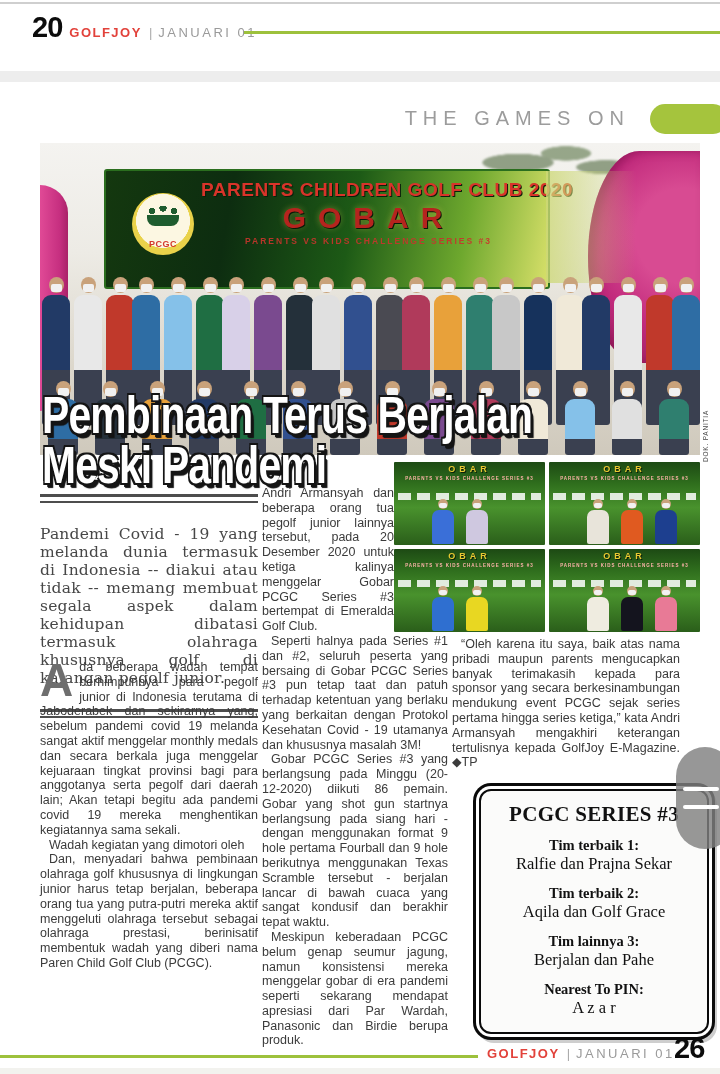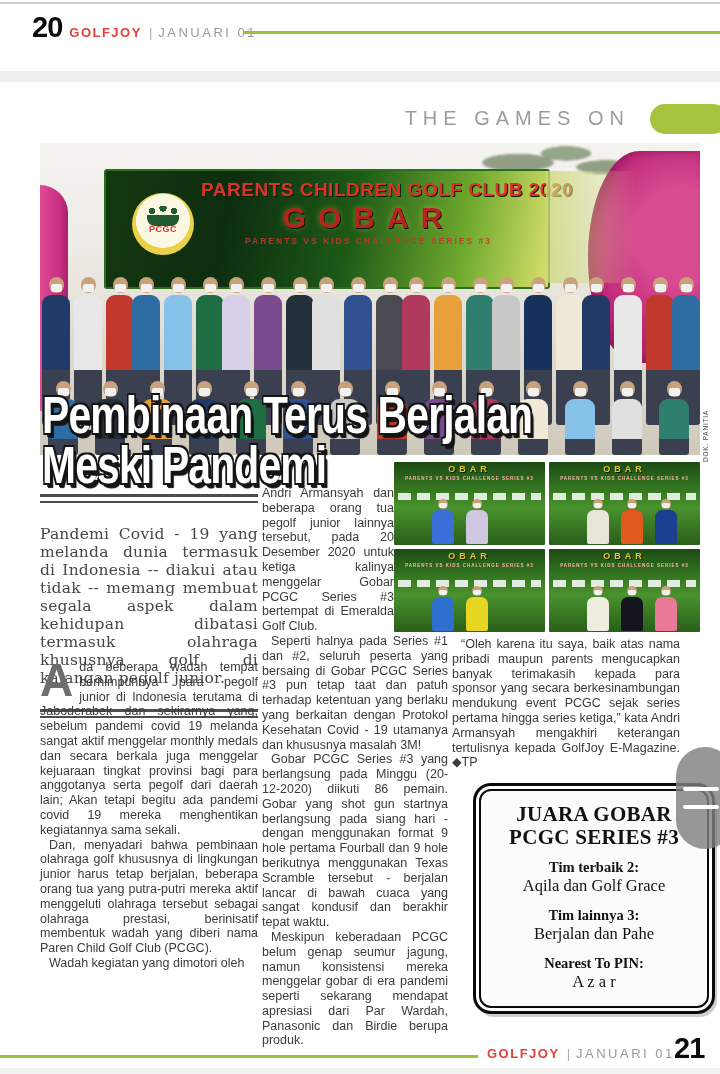--- a/index.html
+++ b/index.html
@@ -40,21 +40,21 @@
         background:linear-gradient(90deg,#cdd877cc,#e9e9dd00);}
   .badge{position:absolute;left:26px;top:22px;width:62px;height:62px;border-radius:50%;
         background:radial-gradient(circle at 50% 45%,#fcf7e2 0 58%,#e9d24a 59% 78%,#2a6e1e 79% 100%);
         display:flex;align-items:flex-end;justify-content:center;}
   .badge-fig{position:absolute;top:13px;left:15px;width:32px;height:20px;
         background:radial-gradient(circle at 5px 5px,#1e5c2e 3.2px,transparent 3.5px),
                    radial-gradient(circle at 16px 2px,#1e5c2e 3.5px,transparent 3.8px),
                    radial-gradient(circle at 27px 5px,#1e5c2e 3.2px,transparent 3.5px),
                    linear-gradient(transparent 9px,#1e5c2e 9px 20px);
         border-radius:0 0 8px 8px;}
-  .badge-label{font-size:9px;font-weight:700;color:#d4372e;margin-bottom:21px;letter-spacing:.5px;}
+  .badge-label{font-size:9px;font-weight:700;color:#d4372e;margin-bottom:6px;letter-spacing:.5px;}
   .banner-text{position:absolute;left:95px;top:8px;width:335px;text-align:center;}
   .banner-l1{color:#d8342a;font-weight:700;font-size:19px;letter-spacing:.5px;
         text-shadow:1px 1px 0 #0b200a;white-space:nowrap;}
   .banner-l2{color:#b5241e;font-weight:900;font-size:30px;letter-spacing:12px;line-height:1.15;
         text-shadow:1px 1px 0 #081a08,0 0 6px #f3d04f66;}
   .banner-l3{color:#c8352c;font-weight:700;font-size:8.5px;letter-spacing:2px;opacity:.9;white-space:nowrap;}
   .crowd{position:absolute;left:0;bottom:0;width:660px;height:186px;}
   .person{position:absolute;}
   .p-standing{bottom:30px;width:28px;height:148px;}
   .p-front{bottom:0;width:30px;height:74px;}
@@ -389,22 +389,22 @@
   <div class="headline hl2"><span>Meski Pandemi</span></div>
 
   <div class="lede-wrap">
     <div class="double-rule"></div>
     <p class="lede">Pandemi Covid - 19 yang melanda dunia termasuk di Indonesia -- diakui atau tidak -- memang membuat segala aspek dalam kehidupan dibatasi termasuk olahraga khususnya golf di kalangan pegolf junior.</p>
     <div class="double-rule"></div>
   </div>
 
   <div class="col1 bodytext">
     <p><span class="dropcap">A</span><span>da beberapa wadah tempat berhimpunnya para pegolf junior di Indonesia terutama di Jaboderabek dan sekirarnya yang, sebelum pandemi covid 19 melanda sangat aktif menggelar monthly medals dan secara berkala juga menggelar kejuaraan tingkat provinsi bagi para anggotanya serta pegolf dari daerah lain; Akan tetapi begitu ada pandemi covid 19 mereka menghentikan kegiatannya sama sekali.</span></p>
+    <p class="indent">Wadah kegiatan yang dimotori oleh</p>
     <p class="indent">Dan, menyadari bahwa pembinaan olahraga golf khususnya di lingkungan junior harus tetap berjalan, beberapa orang tua yang putra-putri mereka aktif menggeluti olahraga tersebut sebagai olahraga prestasi, berinisatif membentuk wadah yang diberi nama Paren Child Golf Club (PCGC).</p>
-    <p class="indent">Wadah kegiatan yang dimotori oleh</p>
   </div>
 
   <div class="col2 bodytext">
     <p class="narrow">Andri Armansyah dan beberapa orang tua pegolf junior lainnya tersebut, pada 20 Desember 2020 untuk ketiga kalinya menggelar Gobar PCGC Series #3 bertempat di Emeralda Golf Club.</p>
     <p class="indent">Seperti halnya pada Series #1 dan #2, seluruh peserta yang bersaing di Gobar PCGC Series #3 pun tetap taat dan patuh terhadap ketentuan yang berlaku yang berkaitan dengan Protokol Kesehatan Covid - 19 utamanya dan khususnya masalah 3M!</p>
     <p class="indent">Gobar PCGC Series #3 yang berlangsung pada Minggu (20-12-2020) diikuti 86 pemain. Gobar yang shot gun startnya berlangsung pada siang hari - dengan menggunakan format 9 hole pertama Fourball dan 9 hole berikutnya menggunakan Texas Scramble tersebut - berjalan lancar di bawah cuaca yang sangat kondusif dan berakhir tepat waktu.</p>
     <p class="indent">Meskipun keberadaan PCGC belum genap seumur jagung, namun konsistensi mereka menggelar gobar di era pandemi seperti sekarang mendapat apresiasi dari Par Wardah, Panasonic dan Birdie berupa produk.</p>
   </div>
 
   <div class="collage">
@@ -489,22 +489,25 @@
         </div>
       </div>
   </div>
 
   <div class="col3 bodytext">
     <p class="indent">“Oleh karena itu saya, baik atas nama pribadi maupun parents mengucapkan banyak terimakasih kepada para sponsor yang secara berkesinambungan mendukung event PCGC sejak series pertama hingga series ketiga,” kata Andri Armansyah mengakhiri keterangan tertulisnya kepada GolfJoy E-Magazine. ◆TP</p>
   </div>
 
   <div class="resbox">
     <div class="resbox-title">
-      <div>JUARA GOBAR</div>
       <div>PCGC SERIES #3</div>
+    </div>
+    <div class="res-entry">
+      <div class="res-label">Tim terbaik 1:</div>
+      <div class="res-value">Ralfie dan Prajna Sekar</div>
     </div>
     <div class="res-entry">
       <div class="res-label">Tim terbaik 2:</div>
       <div class="res-value">Aqila dan Golf Grace</div>
     </div>
     <div class="res-entry">
       <div class="res-label">Tim lainnya 3:</div>
       <div class="res-value">Berjalan dan Pahe</div>
     </div>
     <div class="res-entry">
@@ -517,16 +520,16 @@
     <div class="reader-bar rb1"></div>
     <div class="reader-bar rb2"></div>
   </div>
 
   <div class="foot-rule"></div>
   <div class="footer-text">
     <span class="brand" style="margin-left:0">GOLFJOY</span>
     <span class="pipe">|</span>
     <span class="issue">JANUARI 01</span>
   </div>
-  <div class="foot-pagenum">21</div>
+  <div class="foot-pagenum">26</div>
   <div class="bottomband"></div>
 
 </div>
 
 </body></html>

